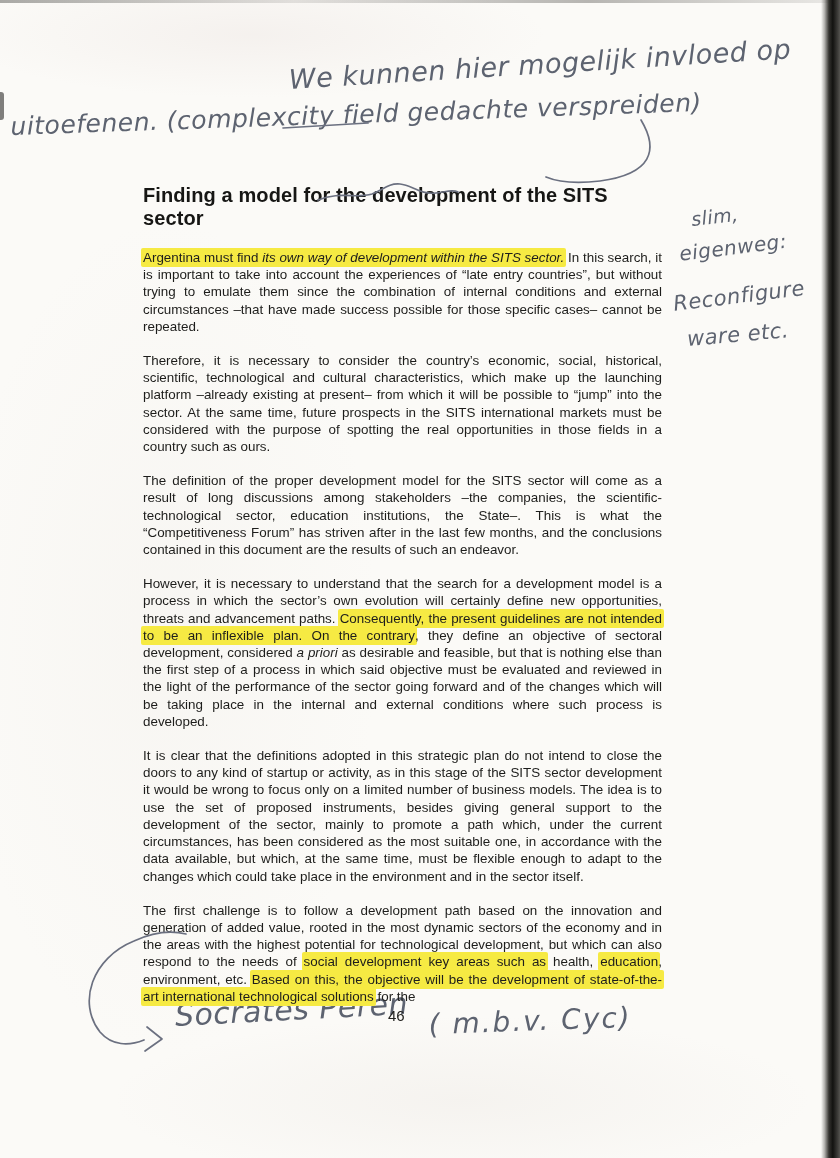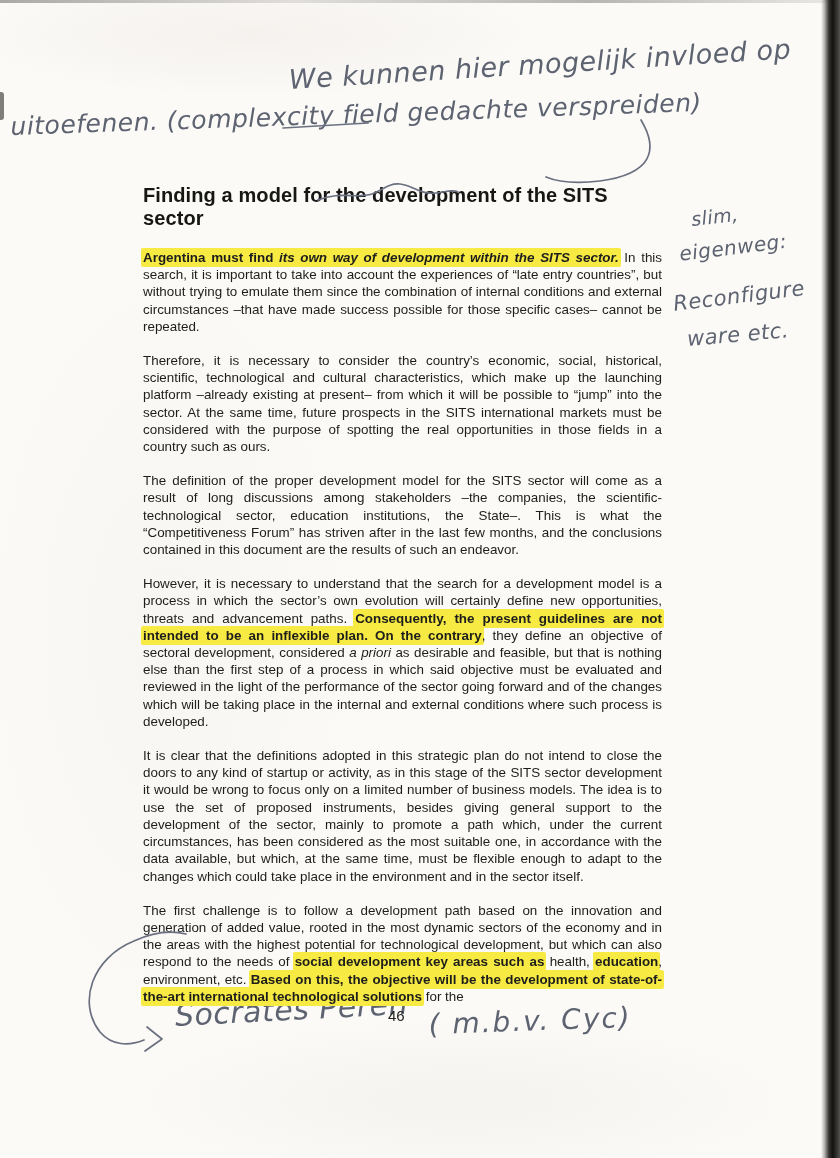--- a/index.html
+++ b/index.html
@@ -41,21 +41,21 @@
     font-size:13.4px;line-height:17.2px;
     text-align:justify;text-justify:inter-word;
     color:#1d1d1b;
   }
   .para:last-child{margin-bottom:0;}
   .it{font-style:italic;}
   mark{
     background:#f6ea43;color:inherit;
     padding:2px 2px;margin:0 -2px;
     border-radius:2px;
-    -webkit-box-decoration-break:clone;box-decoration-break:clone;font-weight:bold;
+    -webkit-box-decoration-break:clone;box-decoration-break:clone;
   }
   .hand{
     position:absolute;
     font-family:"DejaVu Sans", sans-serif;
     font-style:italic;
     color:#5d6370;
     letter-spacing:.5px;
     white-space:nowrap;
     transform-origin:left top;
   }

